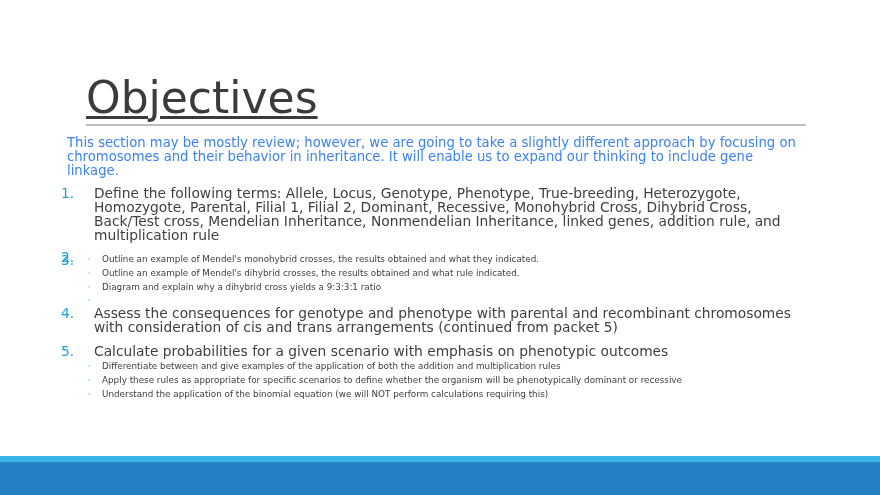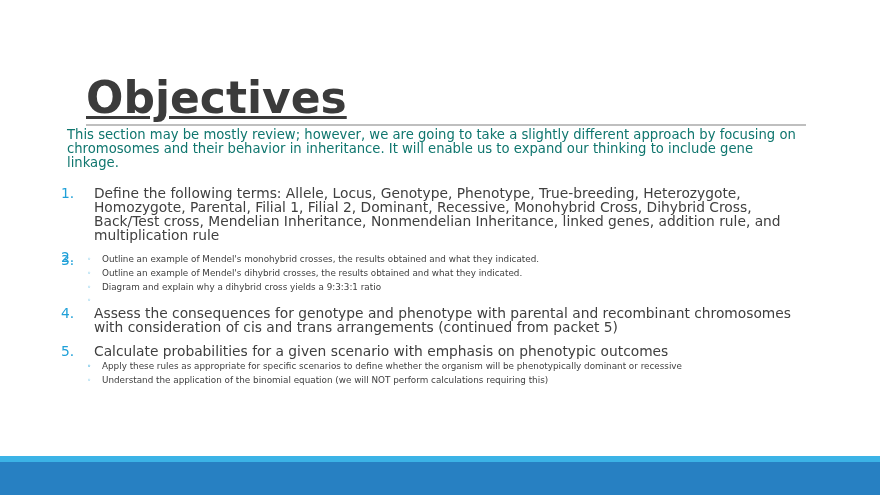--- a/index.html
+++ b/index.html
@@ -5,31 +5,31 @@
   html, body { margin: 0; padding: 0; }
   body {
     width: 880px; height: 495px; position: relative; overflow: hidden;
     background: #ffffff;
     font-family: "DejaVu Sans", sans-serif;
     color: #404040;
   }
   .title {
     position: absolute; left: 86px; top: 70px;
     font-family: "DejaVu Sans", sans-serif;
-    font-weight: bold; font-size: 44px; line-height: 56px;
+    font-weight: normal; font-size: 44px; line-height: 56px;
     color: #3b3b3b; text-decoration: underline; text-decoration-thickness: 3px;
     text-underline-offset: 3px; letter-spacing: 0px;
   }
   .title-rule {
     position: absolute; left: 86px; top: 124px; width: 720px; height: 2px;
     background: #bfbfbf;
   }
   .intro {
-    position: absolute; left: 67px; top: 128px; width: 740px;
-    font-size: 13.2px; line-height: 14px; color: #0f766e;
+    position: absolute; left: 67px; top: 136px; width: 740px;
+    font-size: 13.2px; line-height: 14px; color: #3b82f6;
   }
   .objectives {
     position: absolute; left: 0; top: 186px; width: 880px; margin: 0; padding: 0; list-style: none;
   }
   .obj { position: relative; padding-left: 94px; width: 700px; font-size: 13.8px; line-height: 14px; color: #404040; }
   .obj .num {
     position: absolute; left: 61px; top: 0; color: #1fa0d8; font-size: 13.8px;
   }
   .subs { list-style: none; margin: 2px 0 0 0; padding: 0; }
   .sub {
@@ -60,34 +60,34 @@
       <span class="num">1.</span>
       <span>Define the following terms: Allele, Locus, Genotype, Phenotype, True-breeding, Heterozygote, Homozygote, Parental, Filial 1, Filial 2, Dominant, Recessive, Monohybrid Cross, Dihybrid Cross, Back/Test cross, Mendelian Inheritance, Nonmendelian Inheritance, linked genes, addition rule, and multiplication rule</span>
     </li>
     <li class="obj" style="margin-bottom:11px;">
       <span class="num">2.</span>
     </li>
     <li class="obj" style="margin-bottom:12px;">
       <span class="num">3.</span>
       <ul class="subs">
         <li class="sub"><span class="bullet">◦</span><span>Outline an example of Mendel's monohybrid crosses, the results obtained and what they indicated.</span></li>
-        <li class="sub"><span class="bullet">◦</span><span>Outline an example of Mendel's dihybrid crosses, the results obtained and what they indicated.</span></li>
+        <li class="sub"><span class="bullet">◦</span><span>Outline an example of Mendel's dihybrid crosses, the results obtained and what rule indicated.</span></li>
         <li class="sub"><span class="bullet">◦</span><span>Diagram and explain why a dihybrid cross yields a 9:3:3:1 ratio</span></li>
         <li class="sub"><span class="bullet">◦</span></li>
       </ul>
     </li>
     <li class="obj" style="margin-bottom:10px;">
       <span class="num">4.</span>
       <span>Assess the consequences for genotype and phenotype with parental and recombinant chromosomes with consideration of cis and trans arrangements (continued from packet 5)</span>
     </li>
     <li class="obj">
       <span class="num">5.</span>
       <span>Calculate probabilities for a given scenario with emphasis on phenotypic outcomes</span>
       <ul class="subs">
-        <li class="sub"><span class="bullet">◦</span></li>
+        <li class="sub"><span class="bullet">◦</span><span>Differentiate between and give examples of the application of both the addition and multiplication rules</span></li>
         <li class="sub"><span class="bullet">◦</span><span>Apply these rules as appropriate for specific scenarios to define whether the organism will be phenotypically dominant or recessive</span></li>
         <li class="sub"><span class="bullet">◦</span><span>Understand the application of the binomial equation (we will NOT perform calculations requiring this)</span></li>
       </ul>
     </li>
   </ol>
 
   <div class="footer-stripe"></div>
   <div class="footer-bar"></div>
 </div>
 

